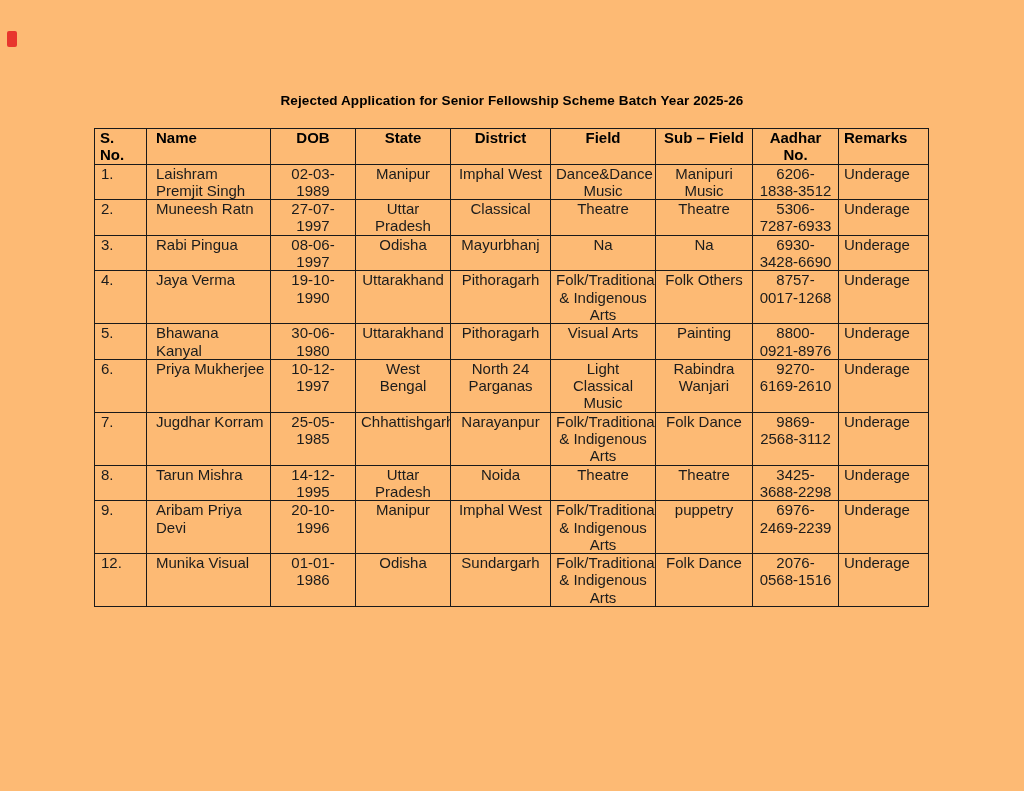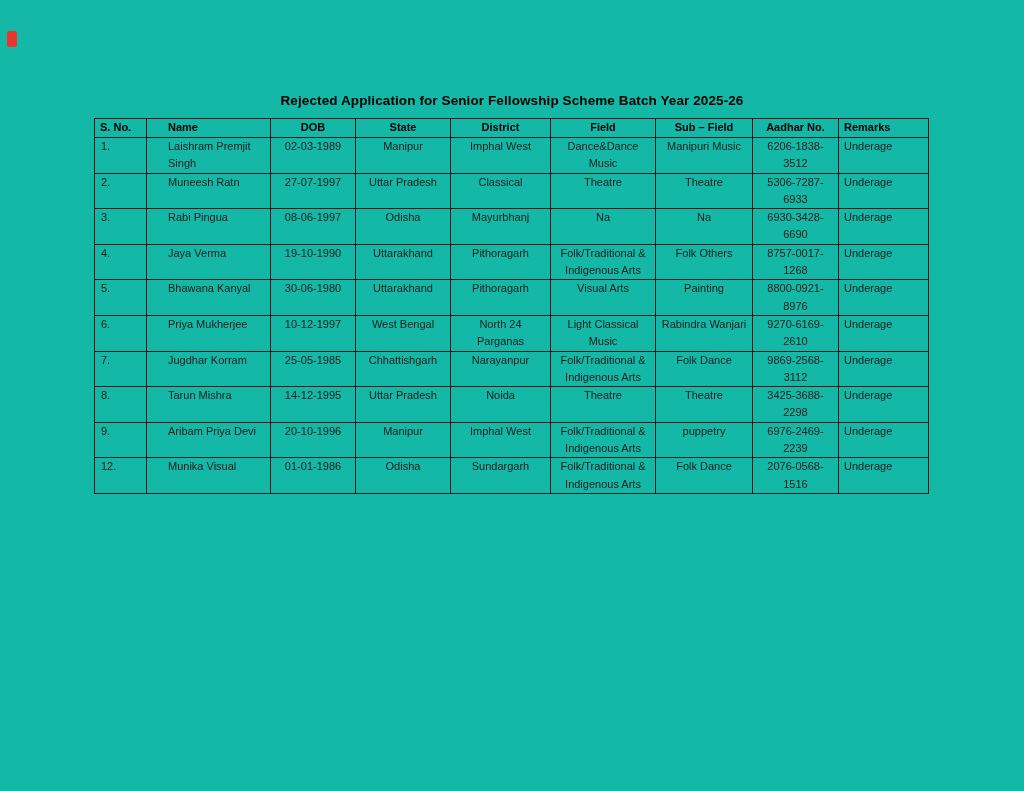--- a/index.html
+++ b/index.html
@@ -1,20 +1,20 @@
 <!DOCTYPE html>
 <html><head>
 <meta charset="utf-8">
 <style>
   html, body { margin: 0; padding: 0; background: #ffffff; }
   #page {
     position: relative;
     width: 1024px;
     height: 791px;
-    background: #14b8a6;
+    background: #fdba74;
     font-family: "Liberation Sans", sans-serif;
     color: #1c1c1c;
     overflow: hidden;
   }
   #red-marker {
     position: absolute;
     left: 7px;
     top: 31px;
     width: 10px;
     height: 16px;
@@ -27,44 +27,44 @@
     width: 1024px;
     text-align: center;
     font-size: 13.5px;
     font-weight: bold;
     color: #000000;
     letter-spacing: 0.1px;
   }
   table#rejected-table {
     position: absolute;
     left: 94px;
-    top: 118px;
+    top: 128px;
     width: 834px;
     border-collapse: collapse;
     table-layout: fixed;
-    font-size: 11px;
+    font-size: 15px;
     line-height: 17.3px;
   }
   #rejected-table th, #rejected-table td {
     border: 1px solid #1a1a1a;
     padding: 0 5px;
     vertical-align: top;
     text-align: center;
     overflow: hidden;
   }
   #rejected-table th {
     font-weight: bold;
     height: 18px;
     color: #000000;
   }
   #rejected-table th.col-left, #rejected-table td.col-left {
     text-align: left;
   }
   #rejected-table td.col-name, #rejected-table th.col-name {
-    padding-left: 21px;
+    padding-left: 9px;
   }
   #rejected-table td.col-sno {
     padding-left: 6px;
   }
 </style>
 </head>
 <body>
 
 <div id="page">
 

